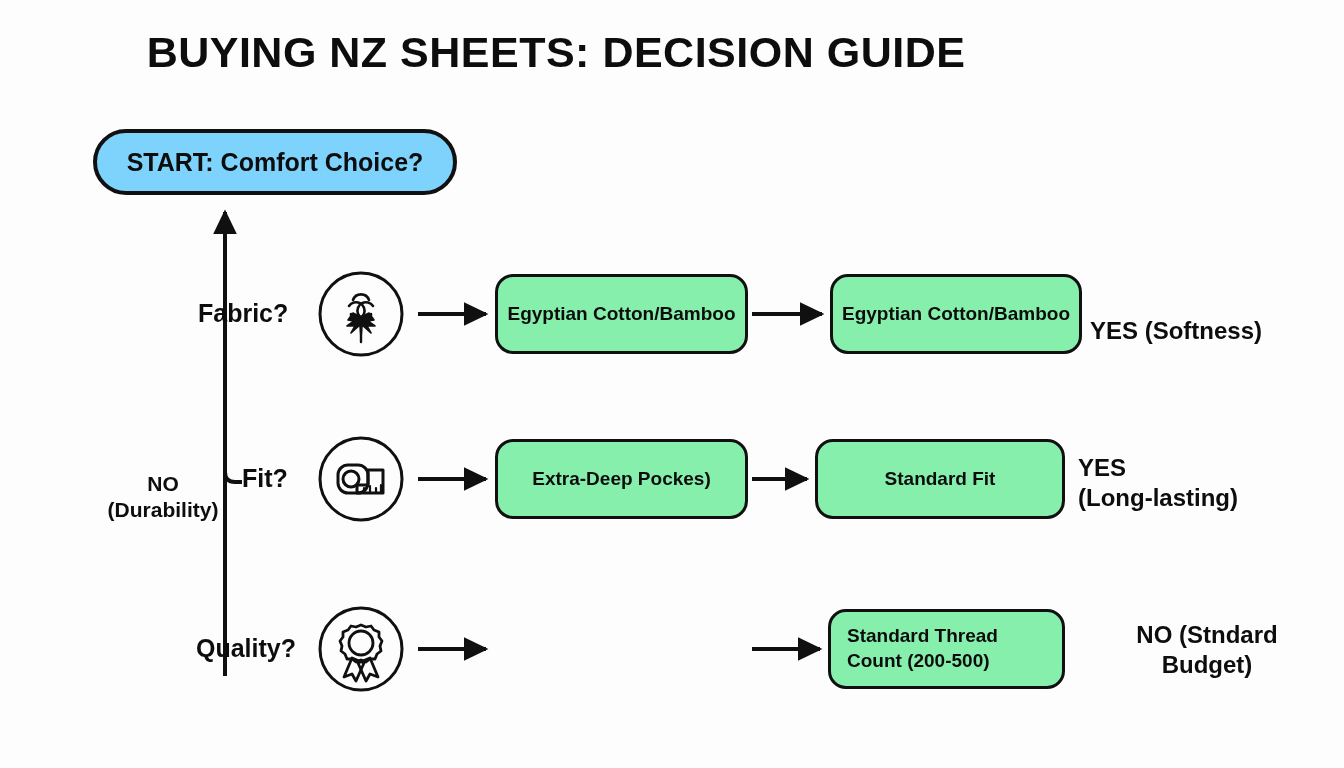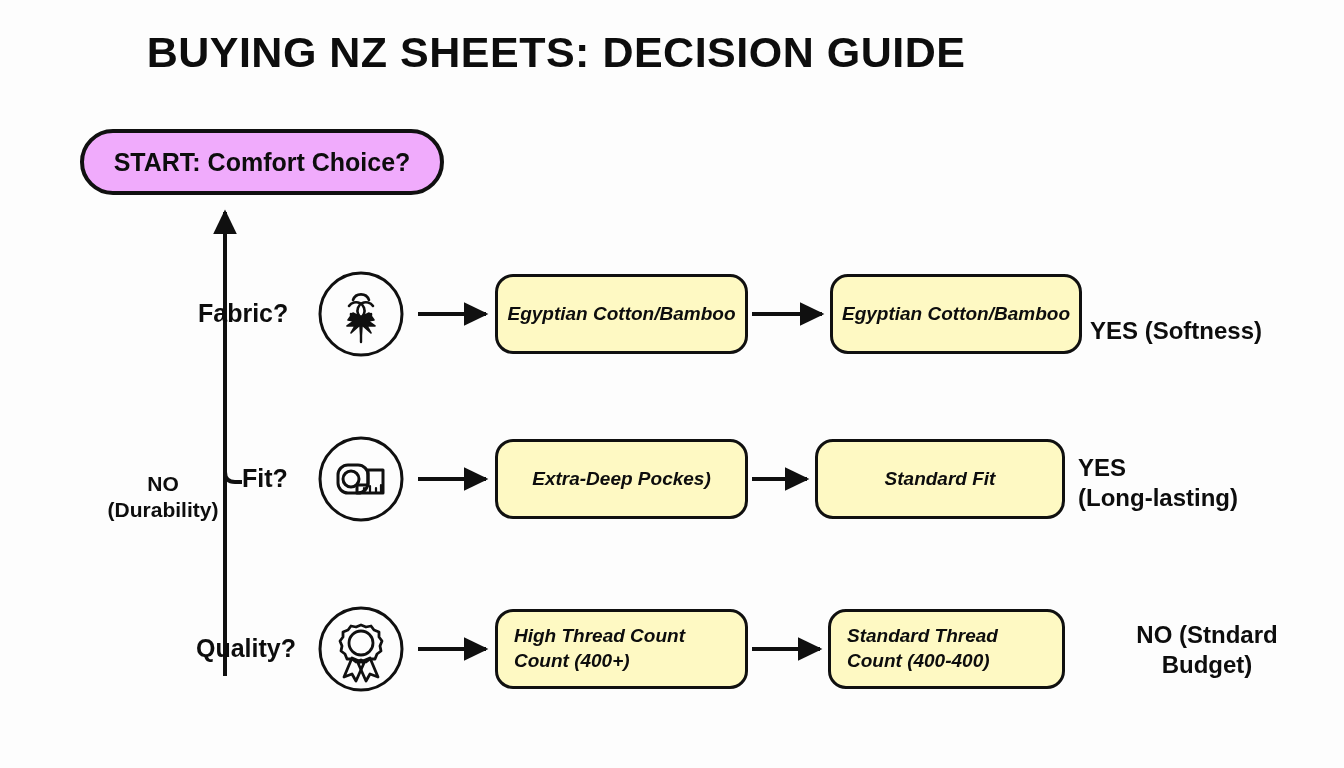--- a/index.html
+++ b/index.html
@@ -31,27 +31,27 @@
     font-size: 43px;
     font-weight: 700;
     letter-spacing: 0.5px;
     color: #0d0d0d;
     font-family: "Liberation Sans", sans-serif;
   }
 
   
   .start-node {
     position: absolute;
-    left: 80px;
+    left: 93px;
     top: 129px;
     width: 364px;
     height: 66px;
     border: 4px solid #101010;
     border-radius: 34px;
-    background: #f0abfc;
+    background: #7dd3fc;
     display: flex;
     align-items: center;
     justify-content: center;
     box-sizing: border-box;
   }
   .start-node .start-label {
     font-size: 25px;
     font-weight: 700;
     color: #0d0d0d;
     white-space: nowrap;
@@ -81,25 +81,24 @@
     position: absolute;
     width: 88px;
     height: 88px;
   }
 
   
   .proc-box {
     position: absolute;
     border: 3px solid #101010;
     border-radius: 18px;
-    background: #fef9c3;
+    background: #86efac;
     box-sizing: border-box;
     display: flex;
     align-items: center;
-    font-style: italic;
   }
   .proc-box.center-text {
     justify-content: center;
     text-align: center;
   }
   .proc-box.left-text {
     justify-content: flex-start;
     text-align: left;
     padding-left: 16px;
   }
@@ -256,26 +255,22 @@
       <path d="M53,53 L61,72 L53,69 L49,76 L41,58 Z" fill="none" stroke="#101010" stroke-width="2.8" stroke-linejoin="round"></path>
 
       <path d="M44,20
                L49,22 L54,21 L57,25 L62,27 L62,32 L65,36 L63,41 L64,46 L60,49
                L58,54 L53,54 L49,57 L44,55 L39,57 L35,54 L30,54 L28,49 L24,46
                L25,41 L23,36 L26,32 L26,27 L31,25 L34,21 L39,22 Z" fill="none" stroke="#101010" stroke-width="2.8" stroke-linejoin="round"></path>
       <circle cx="44" cy="38" r="12" fill="none" stroke="#101010" stroke-width="2.8"></circle>
     </svg>
   </div>
 
-  <div class="proc-box left-text" style="left:495px; top:609px; width:253px; height:80px;">
-    <span class="box-text">High Thread Count
-Count (400+)</span>
-  </div>
 
   <div class="proc-box left-text" style="left:828px; top:609px; width:237px; height:80px;">
     <span class="box-text">Standard Thread
-Count (400-400)</span>
+Count (200-500)</span>
   </div>
 
   <div class="outcome center" style="left:1112px; top:620px; width:190px;">NO (Stndard
 Budget)</div>
 
 </div>
 
 </body></html>

